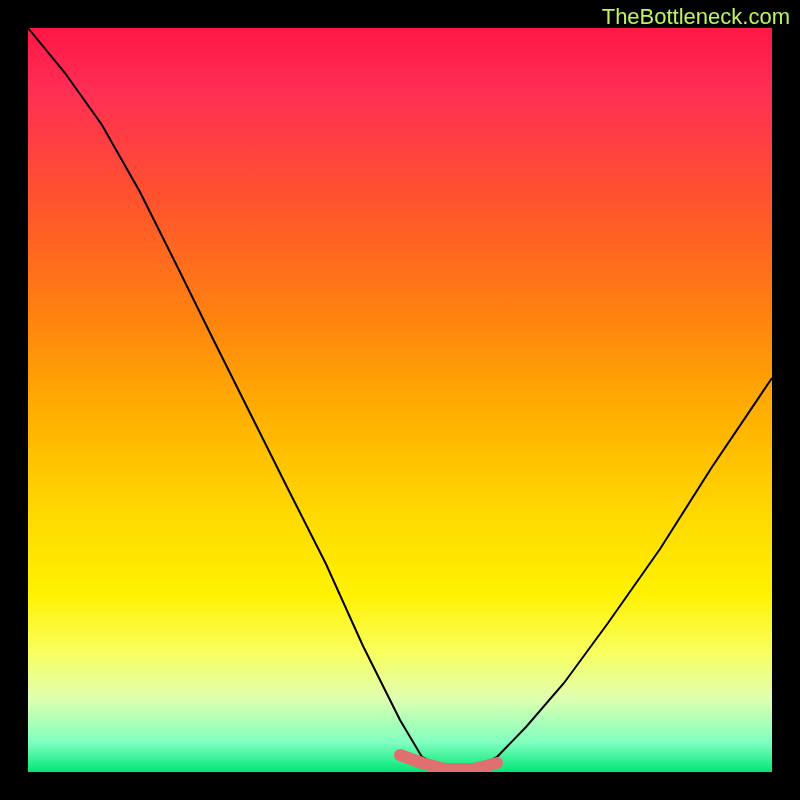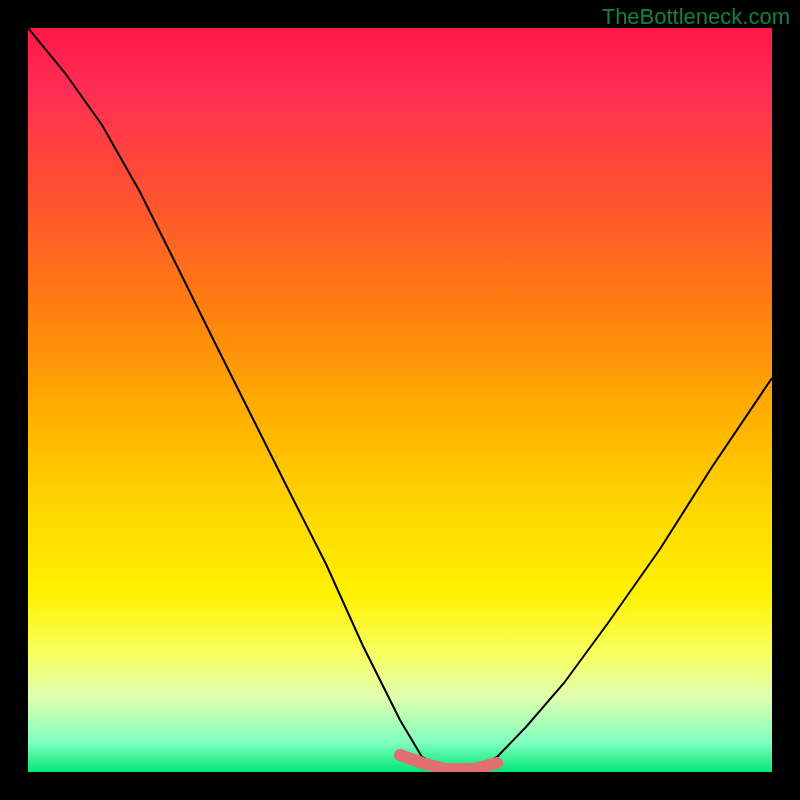--- a/index.html
+++ b/index.html
@@ -8,21 +8,21 @@
     height: 800px;
     background: #000;
     position: relative;
     font-family: Arial, sans-serif;
     overflow: hidden;
   }
   .watermark {
     position: absolute;
     top: 4px;
     right: 10px;
-    color: #15803d;
+    color: #bef264;
     font-size: 22px;
     font-weight: 500;
     z-index: 10;
   }
   .plot {
     position: absolute;
     left: 28px;
     top: 28px;
     width: 744px;
     height: 744px;

